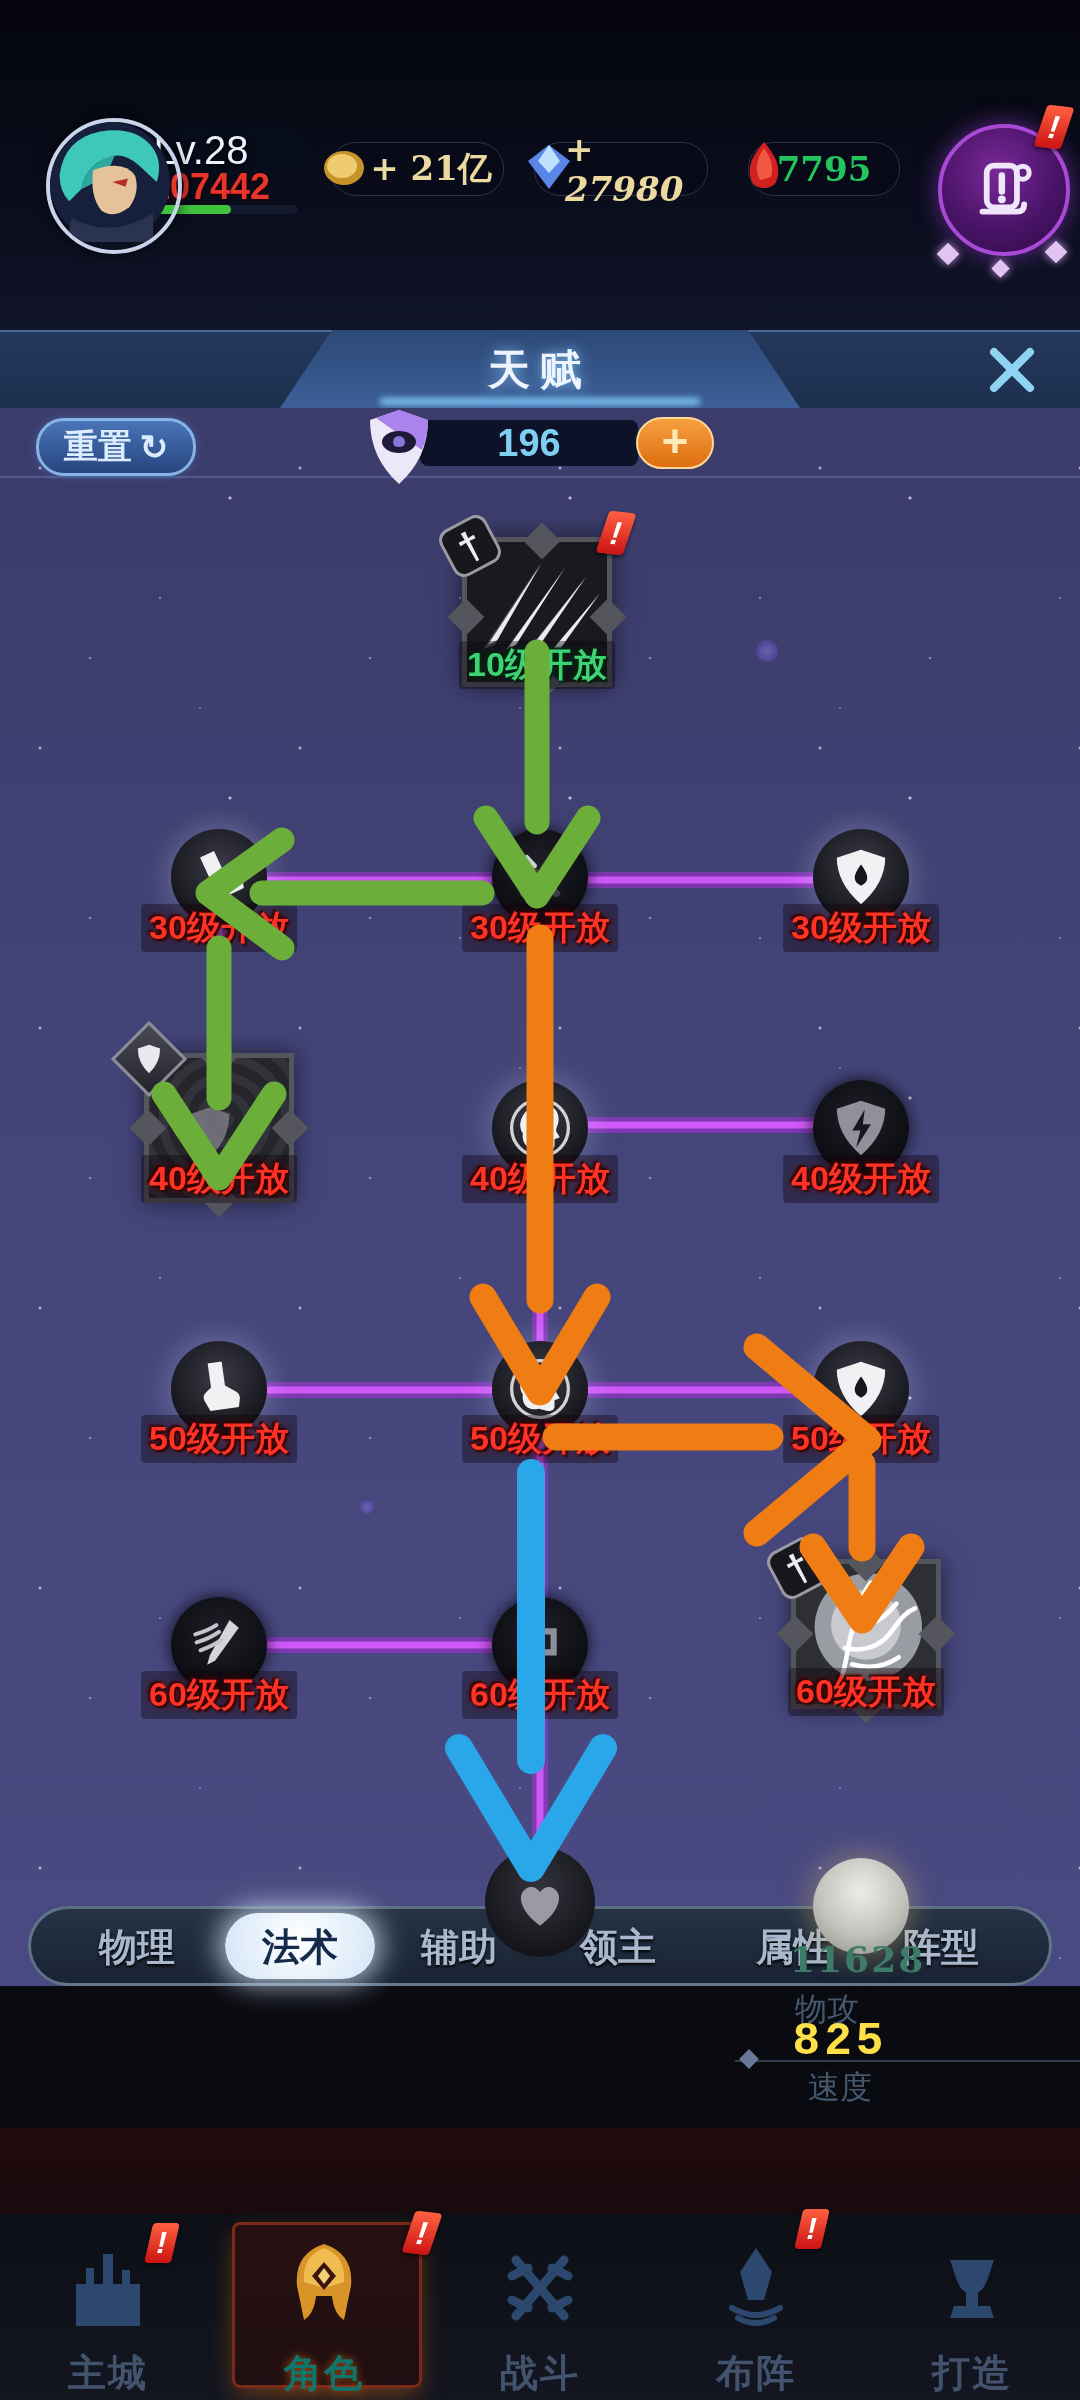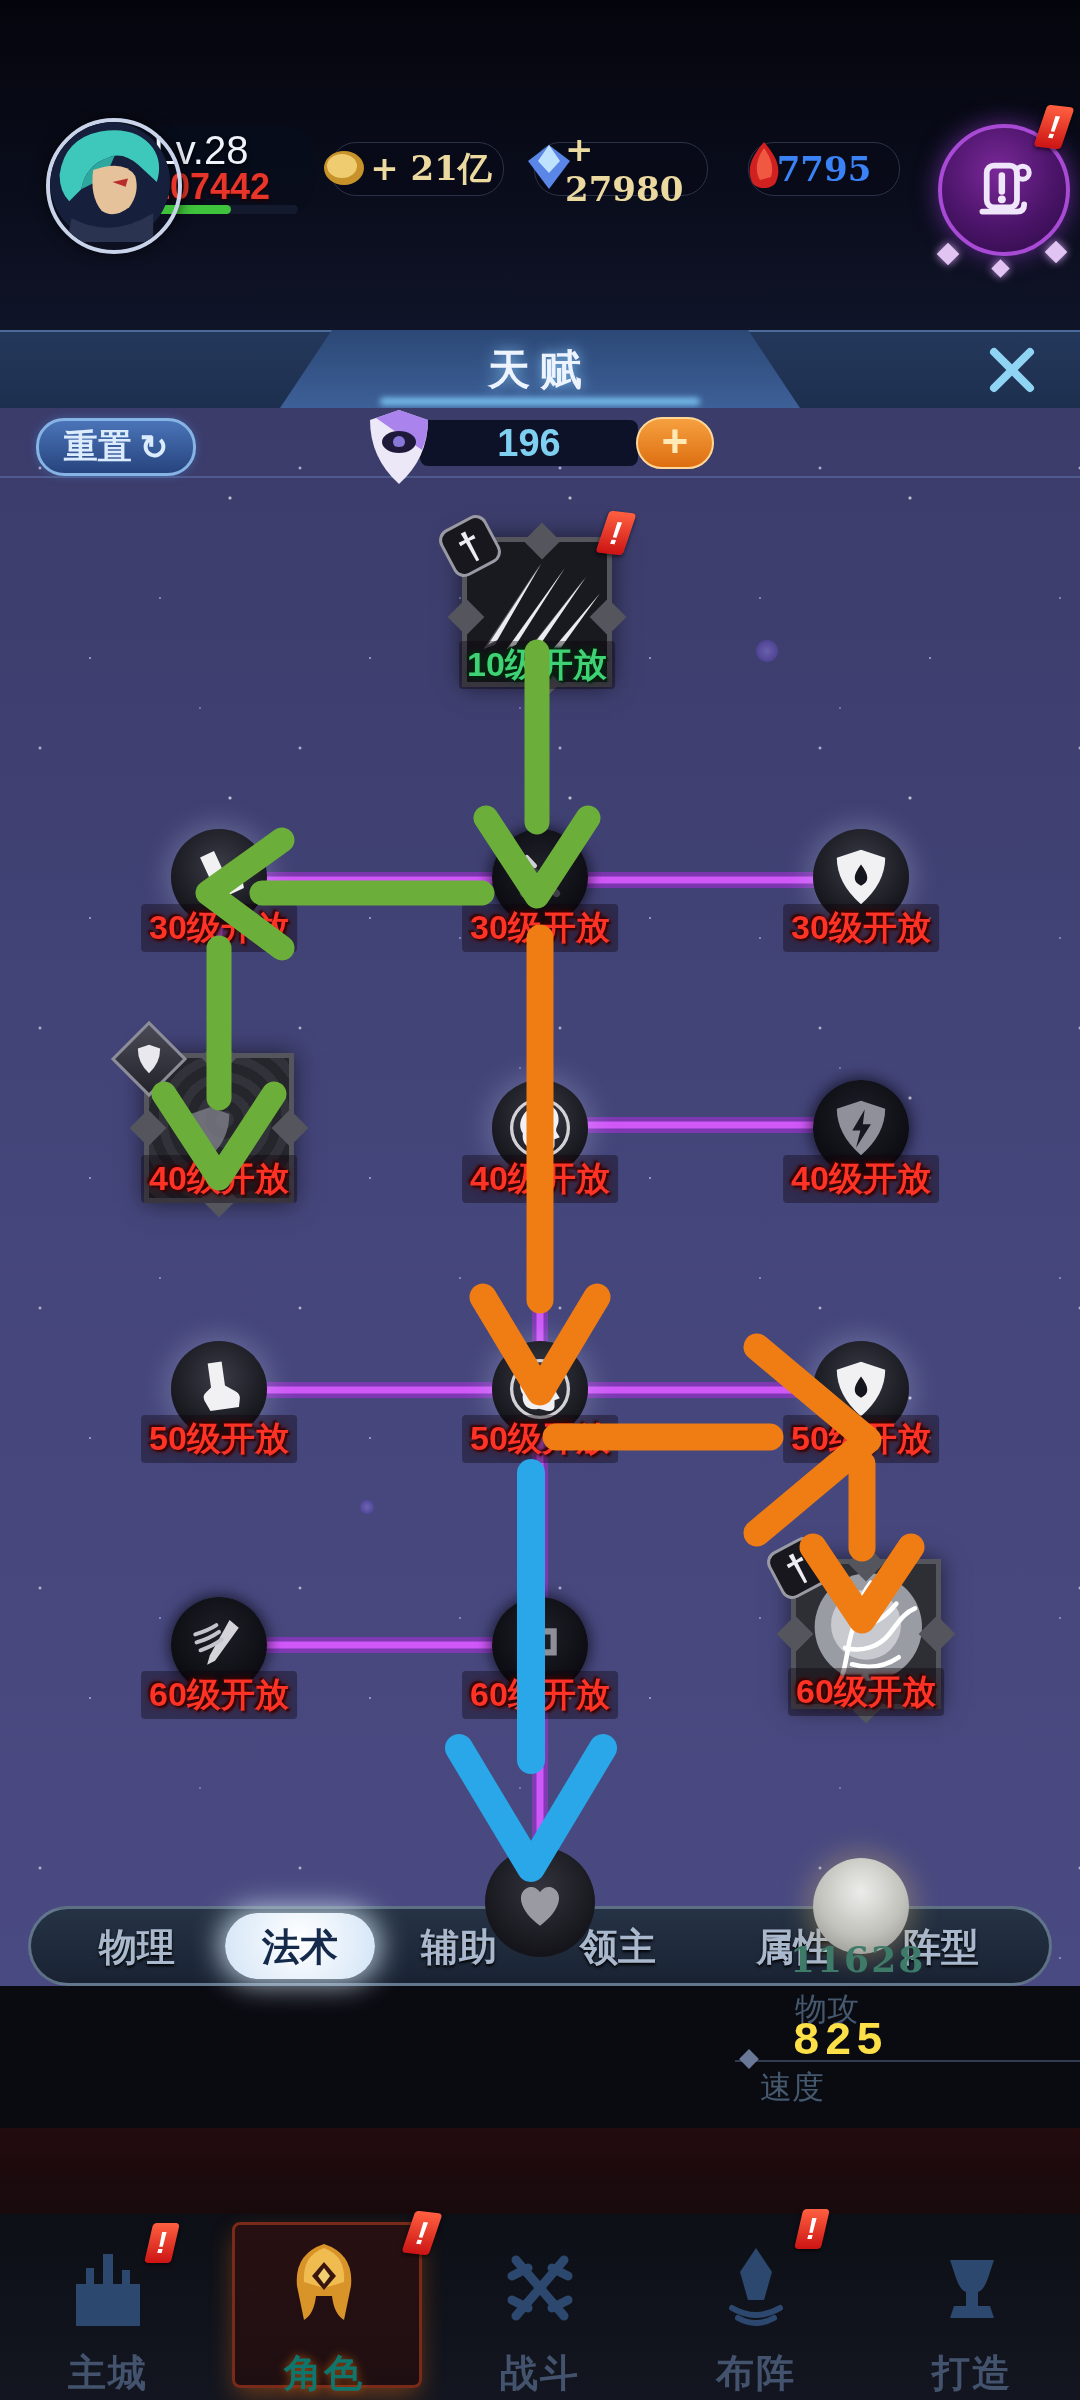--- a/index.html
+++ b/index.html
@@ -153,30 +153,30 @@
   <div class="abs cpill" style="left:330px;width:172px;justify-content:center;">
     <span style="margin-left:28px;">+ 21亿</span>
   </div>
   <div class="abs" style="left:320px;top:144px;width:48px;height:48px;">
     <svg width="48" height="48" viewBox="0 0 48 48">
         <ellipse cx="24" cy="24" rx="20" ry="17" fill="#c8922a"></ellipse>
         <ellipse cx="22" cy="22" rx="15" ry="12" fill="#f0cc70"></ellipse>
       </svg>
   </div>
   <div class="abs cpill" style="left:534px;width:172px;">
-    <span style="margin-left:30px;">+ 27980</span>
+    <span style="margin-left:30px;font-style:italic;">+ 27980</span>
   </div>
   <div class="abs" style="left:524px;top:142px;width:50px;height:50px;">
     <svg width="50" height="50" viewBox="0 0 50 50">
         <polygon points="25 3 46 19 25 47 4 19" fill="#5a86e8"></polygon>
         <polygon points="25 3 36 19 25 31 14 19" fill="#bfe2ff"></polygon>
       </svg>
   </div>
   <div class="abs cpill" style="left:748px;width:150px;">
-    <span style="color:#3b82f6;">7795</span>
+    <span style="color:#22c55e;">7795</span>
   </div>
   <div class="abs" style="left:742px;top:140px;width:44px;height:52px;">
     <svg width="44" height="52" viewBox="0 0 44 52">
         <path d="M22 2 C34 16 40 28 34 42 C30 50 14 50 10 42 C4 28 10 16 22 2 Z" fill="#d02020"></path>
         <path d="M22 8 C29 18 32 27 29 37 L18 40 C12 30 15 18 22 8 Z" fill="#ff7050" opacity=".7"></path>
       </svg>
   </div>
 
   <div class="abs" id="scroll-btn">
     <svg width="72" height="72" viewBox="0 0 100 100">
@@ -416,21 +416,21 @@
       <path d="M531 1473 L531 1760"></path>
         <polyline points="459,1748 531,1868 603,1748"></polyline>
     </g>
   </svg>
 
   <div class="abs serif" style="left:790px;top:1938px;z-index:5;font-size:36px;font-weight:bold;letter-spacing:2px;color:#3e7a68;">11628</div>
   <div class="abs dimstat" style="left:795px;top:1988px;z-index:5;font-size:32px;">物攻</div>
   <div class="abs serif" style="left:760px;top:2016px;width:160px;text-align:center;z-index:5;font-size:46px;font-weight:bold;letter-spacing:4px;color:#fde047;font-family:Liberation Mono, monospace;">825</div>
   <div class="abs" style="left:735px;top:2060px;width:345px;height:2px;background:#323c50;z-index:5;"></div>
   <div class="abs" style="left:742px;top:2052px;width:14px;height:14px;background:#6a7898;transform:rotate(45deg);z-index:5;"></div>
-  <div class="abs dimstat" style="left:760px;top:2066px;width:160px;z-index:5;font-size:32px;">速度</div>
+  <div class="abs dimstat" style="left:760px;top:2066px;width:160px;text-align:center;z-index:5;font-size:32px;">速度</div>
 
   <div class="abs" id="tabbar"></div>
   <div class="abs" id="active-pill"></div>
   <span class="tab" style="left:137px;">物理</span>
   <span class="tab active" style="left:300px;z-index:7;">法术</span>
   <span class="tab" style="left:459px;">辅助</span>
   <span class="tab" style="left:618px;">领主</span>
   <span class="tab" style="left:794px;">属性</span>
   <span class="tab" style="left:941px;">阵型</span>
 

